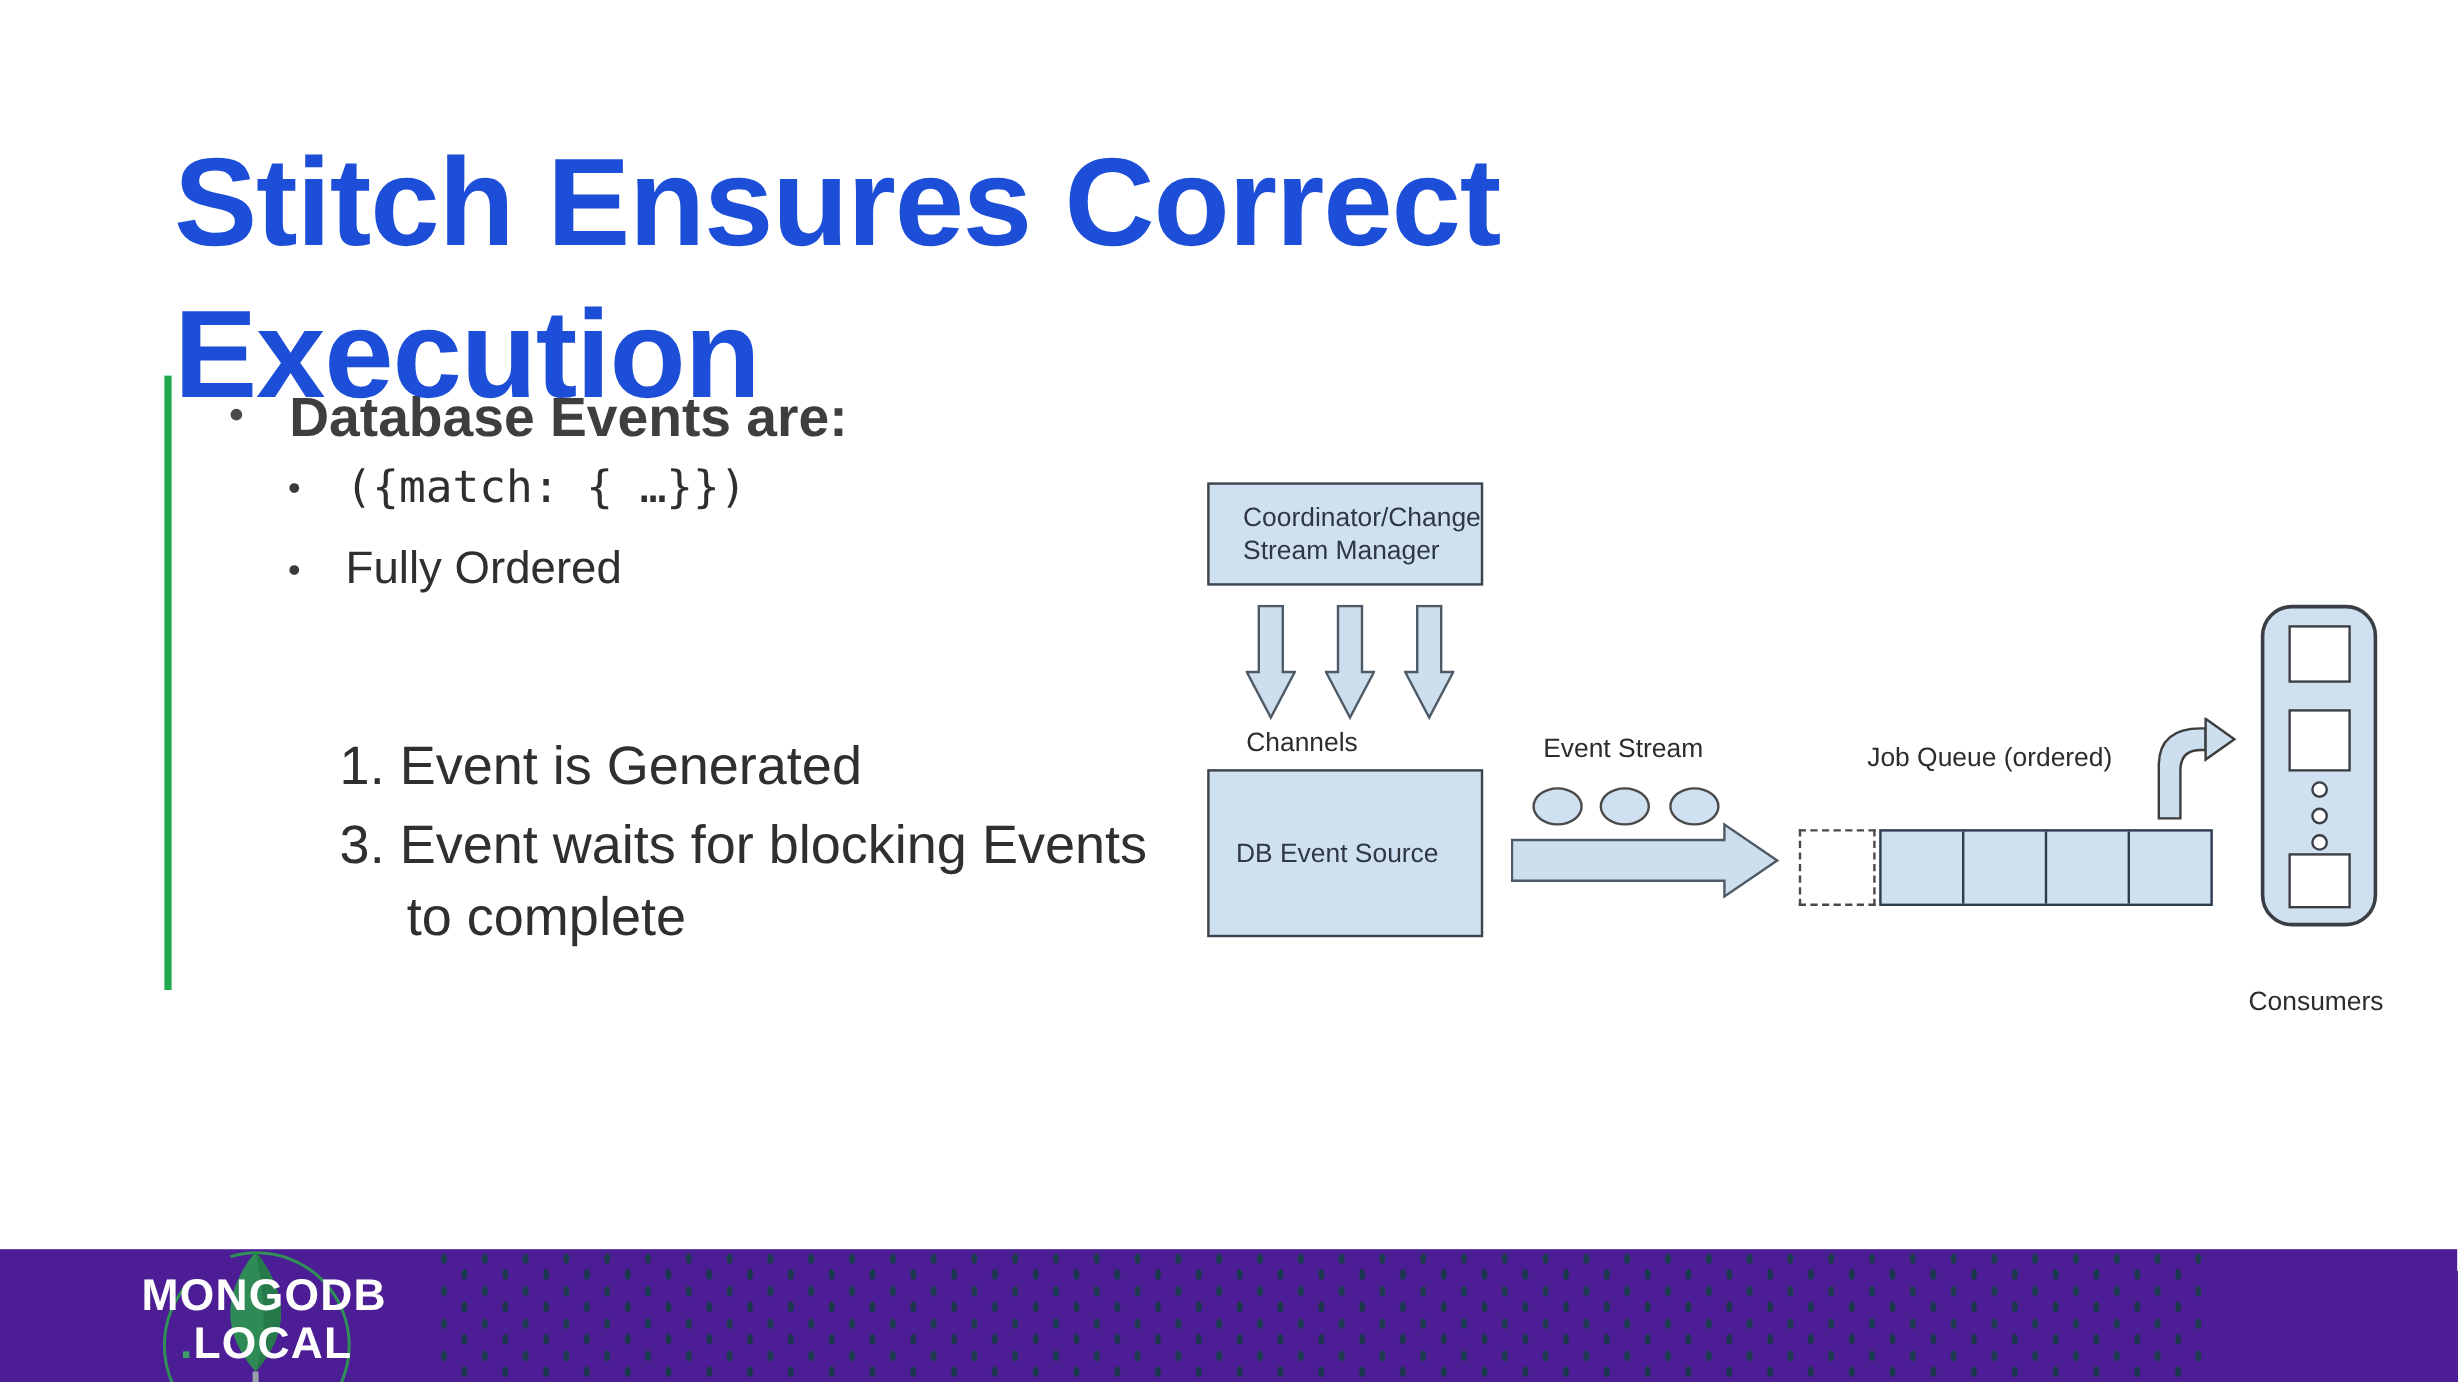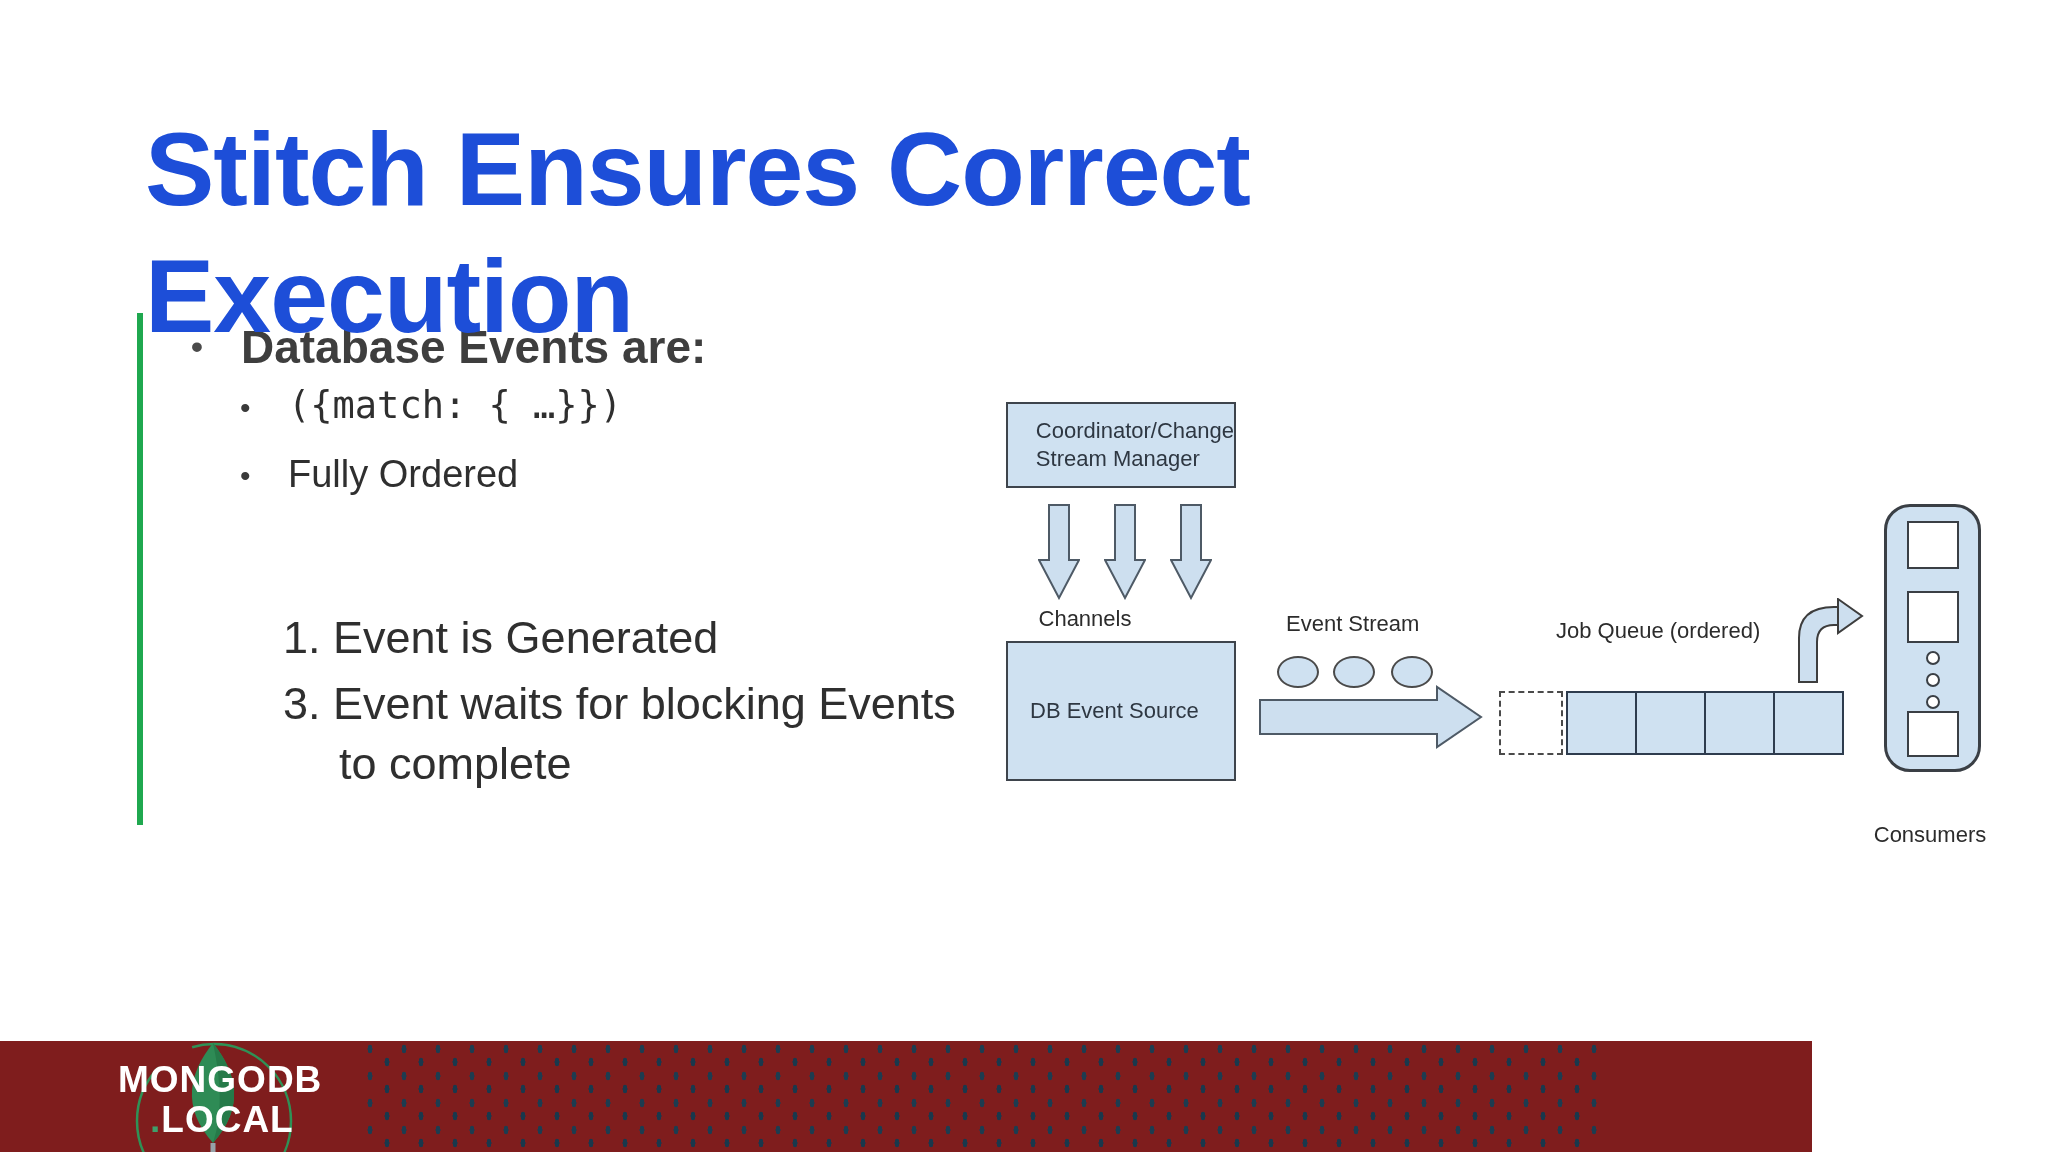--- a/index.html
+++ b/index.html
@@ -89,22 +89,22 @@
   .slot2 { top: 84px; height: 52px; }
   .slot3 { top: 204px; height: 46px; }
   .cdot {
     position: absolute; left: 39px; width: 14px; height: 14px;
     background: #ffffff; border: 2px solid #3a3f45; border-radius: 50%;
   }
   .cd1 { top: 144px; } .cd2 { top: 166px; } .cd3 { top: 188px; }
 
   
   .footer {
-    position: absolute; left: 0; top: 1041px; width: 1812px; height: 111px;
-    background: #7f1d1d; overflow: hidden; z-index: 5;
+    position: absolute; left: 0; top: 1041px; width: 2048px; height: 111px;
+    background: #4c1d95; overflow: hidden; z-index: 5;
   }
   .footer-pattern {
     position: absolute; left: 360px; right: 210px; top: 0; bottom: 0;
     background-image:
       radial-gradient(ellipse 4px 7px at 10px 8px,  #1d3c50 0, #1d3c50 60%, transparent 66%),
       radial-gradient(ellipse 4px 7px at 27px 21px, #1a384c 0, #1a384c 60%, transparent 66%);
     background-size: 34px 27px;
   }
   .logo-svg { position: absolute; left: 0; top: 0; }
   .brand1 {

